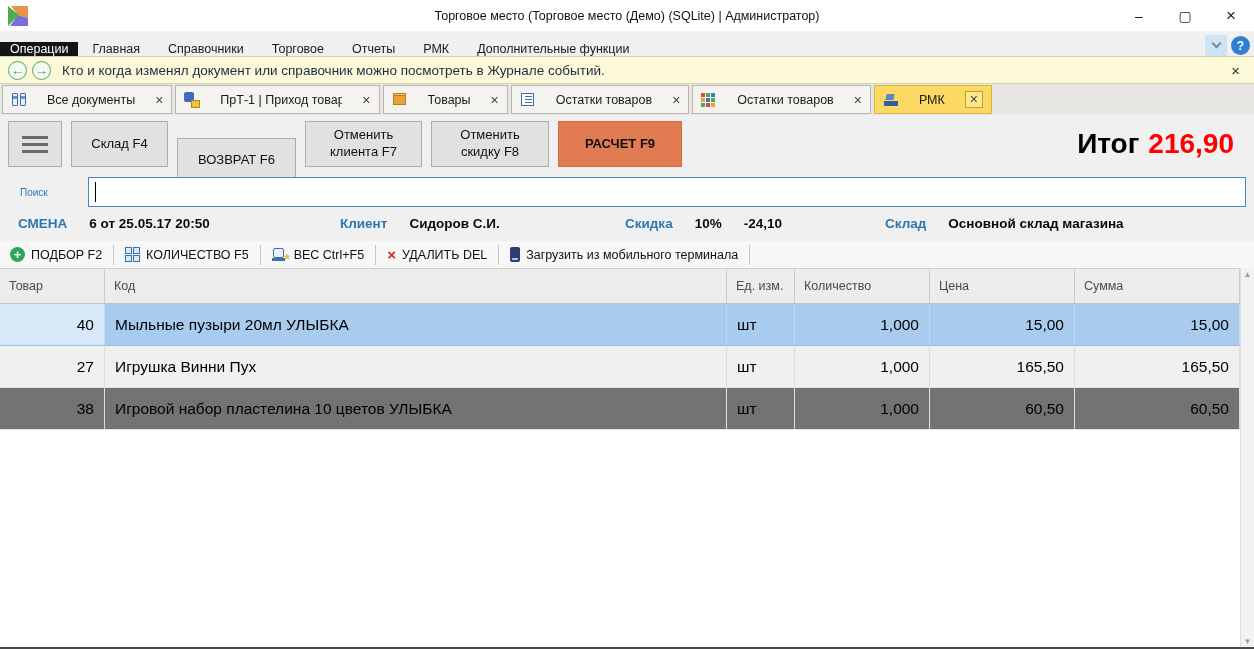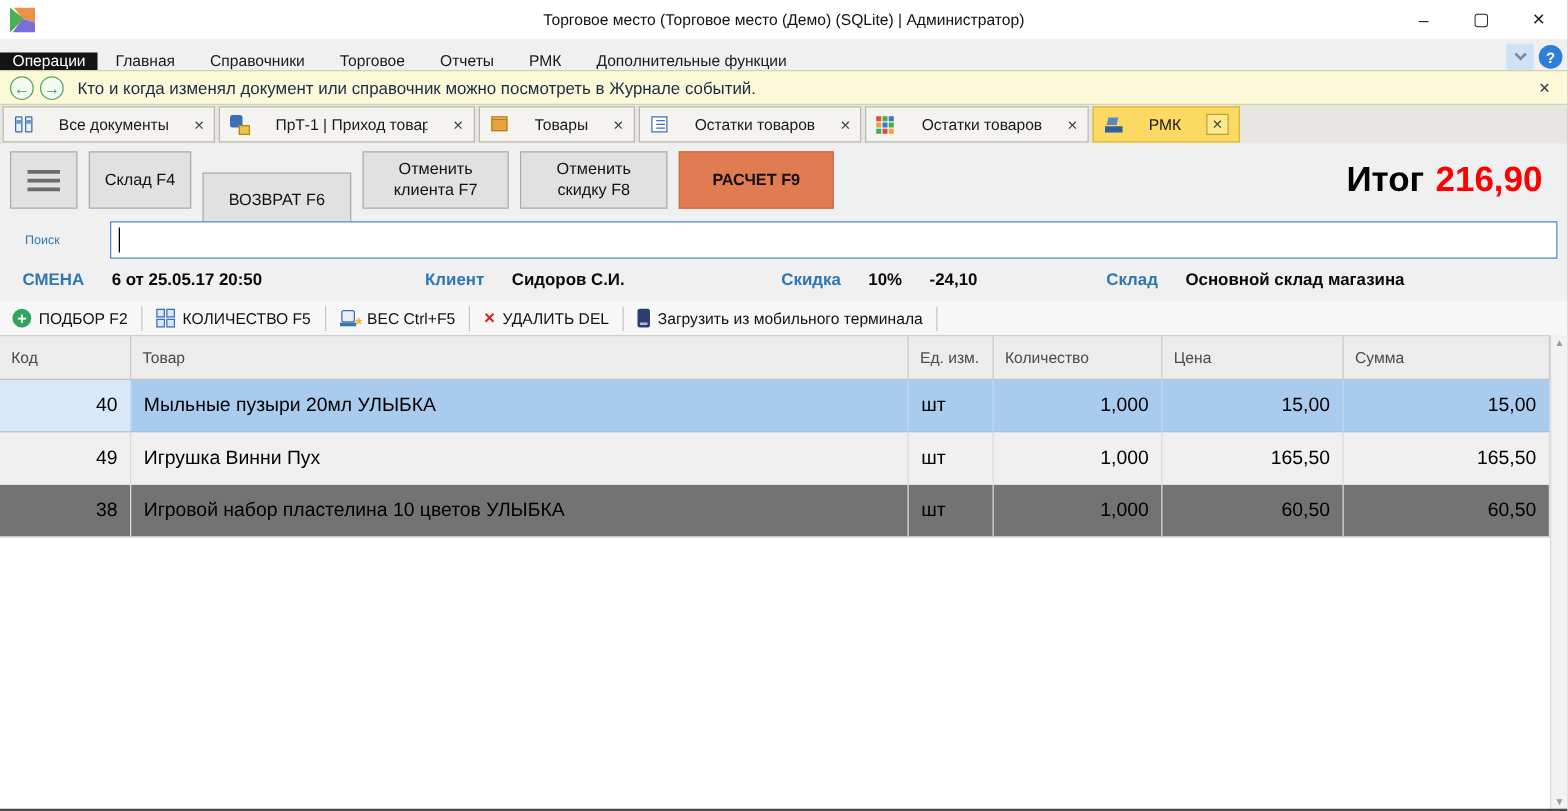--- a/index.html
+++ b/index.html
@@ -58,21 +58,21 @@
   .icon-rmk .base{ position:absolute; left:1px; bottom:2px; width:14px; height:5px; background:#2f5f9e; }
   .icon-rmk .top{ position:absolute; left:3px; top:2px; width:8px; height:6px; background:#5b87c5; transform:skewX(-12deg); }
 
   
   .content { flex:1; background:#f0f0f0; display:flex; flex-direction:column; min-height:0; }
 
   .actions-row { height:58px; display:flex; align-items:center; padding:0 10px 0 8px; gap:9px; flex:0 0 auto; }
   .btn { height:46px; background:#e1e1e1; border:1px solid #acacac; font-size:13px; color:#111; display:flex; flex-direction:column; align-items:center; justify-content:center; line-height:1.3; text-align:center; font-family:inherit; }
   .btn-menu { width:54px; gap:4px; }
   .btn-menu i { display:block; width:26px; height:3px; background:#6b6b6b; }
-  .btn-sklad { width:82px; } .btn-vozvrat { width:119px;margin-top:33px; }
+  .btn-sklad { width:97px; } .btn-vozvrat { width:119px;margin-top:33px; }
   .btn-cancel-client { width:117px; } .btn-cancel-disc { width:118px; }
   .btn-raschet { width:124px; background:#e07b52; border-color:#d06a42; font-weight:bold; }
   .total-box { margin-left:auto; display:flex; align-items:baseline; gap:9px; padding-right:10px; }
   .total-label { font-size:28px; font-weight:bold; color:#000; }
   .total-value { font-size:28px; font-weight:bold; color:#fe0000; }
 
   .search-row { height:38px; display:flex; align-items:center; flex:0 0 auto; }
   .search-label { width:88px; padding-left:20px; font-size:10px; color:#2e77b5; }
   .search-wrap { flex:1; position:relative; margin-right:8px; }
   .search-input { width:100%; height:30px; border:1px solid #4a86c8; background:#fff; font-size:15px; padding:0 6px; outline:none; font-family:inherit; }
@@ -304,39 +304,39 @@
     </div>
     <div class="titem">
       <span class="ic-phone"></span>
       <span>Загрузить из мобильного терминала</span>
     </div>
   </div>
 
   <div class="table-area">
     <div class="grid">
       <div class="thead">
+        <div class="th">Товар</div>
         <div class="th">Код</div>
-        <div class="th">Товар</div>
         <div class="th">Ед. изм.</div>
         <div class="th">Количество</div>
         <div class="th">Цена</div>
         <div class="th">Сумма</div>
       </div>
 
       <div class="trow selected">
         <div class="td td-code">40</div>
         <div class="td">Мыльные пузыри 20мл УЛЫБКА</div>
         <div class="td">шт</div>
         <div class="td td-num">1,000</div>
         <div class="td td-num">15,00</div>
         <div class="td td-num">15,00</div>
       </div>
 
       <div class="trow alt">
-        <div class="td td-code">49</div>
+        <div class="td td-code">27</div>
         <div class="td">Игрушка Винни Пух</div>
         <div class="td">шт</div>
         <div class="td td-num">1,000</div>
         <div class="td td-num">165,50</div>
         <div class="td td-num">165,50</div>
       </div>
 
       <div class="trow">
         <div class="td td-code">38</div>
         <div class="td">Игровой набор пластелина 10 цветов УЛЫБКА</div>

